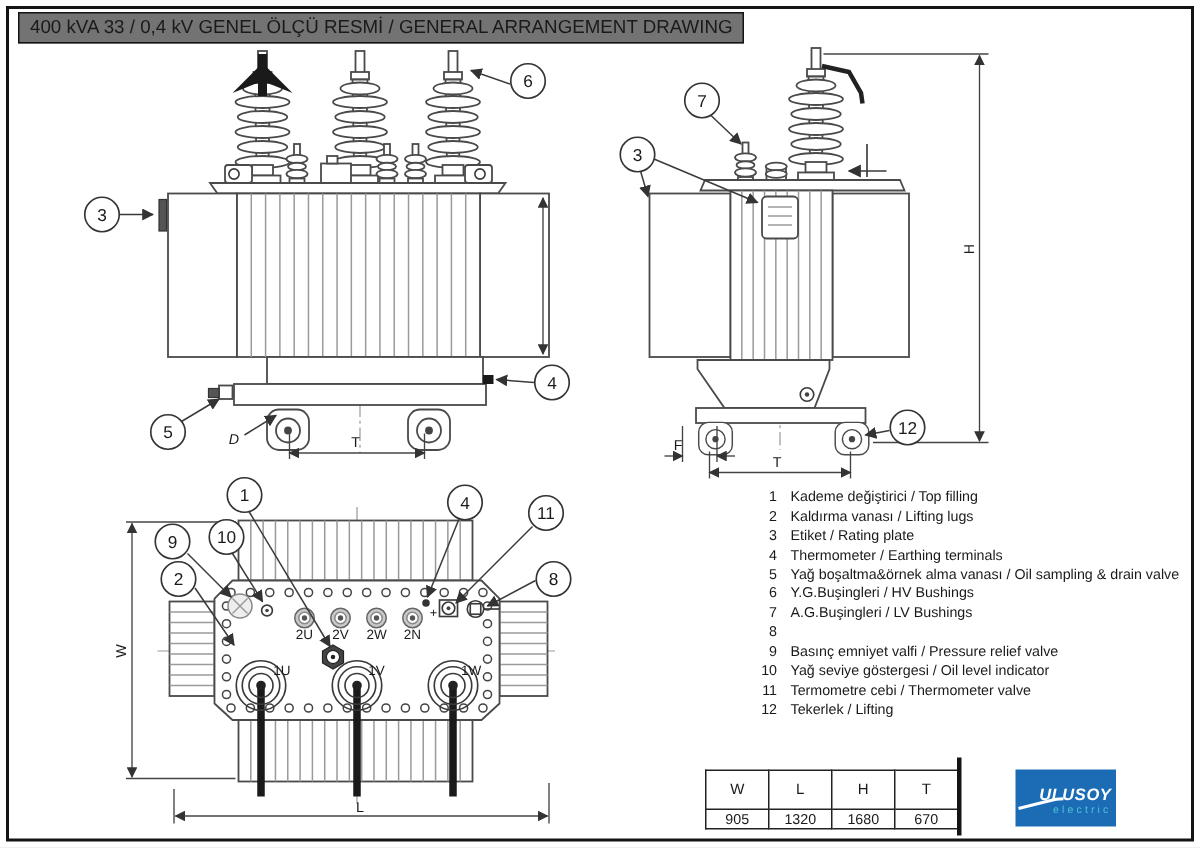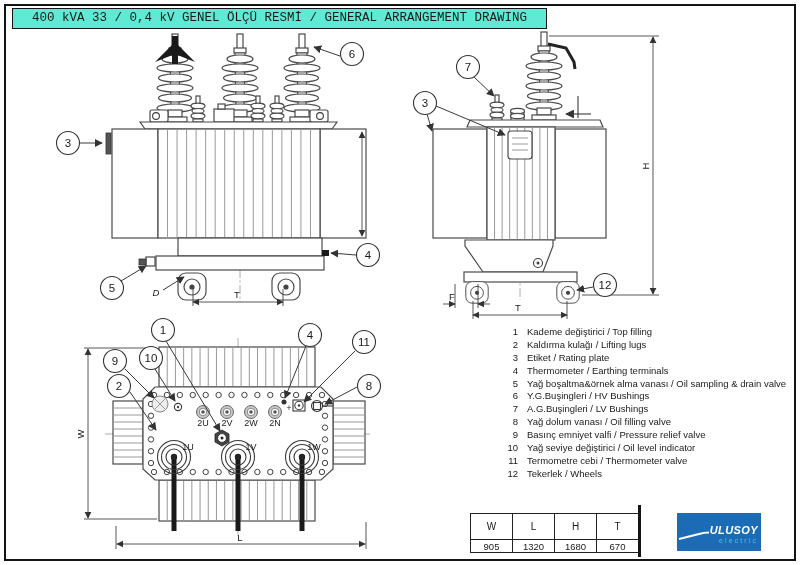--- a/index.html
+++ b/index.html
@@ -1,22 +1,22 @@
 <!DOCTYPE html>
 <html><head>
 <meta charset="utf-8">
 <style>
   html,body{margin:0;padding:0;background:#e8e8e8;}
   .page{position:relative;width:800px;height:565px;background:#ffffff;overflow:hidden;
         font-family:"Liberation Sans",sans-serif;color:#1a1a1a;}
   .page-border{position:absolute;left:4px;top:4px;right:4px;bottom:4px;
         border:2.5px solid #141414;pointer-events:none;}
   .title-box{position:absolute;left:12px;top:8px;height:19px;line-height:19px;
-        border:1.5px solid #141414;padding:0 19px;font-size:12.5px;white-space:nowrap;
-        background:#5eead4;font-family:Liberation Mono, monospace;}
+        border:1.5px solid #141414;padding:0 7px;font-size:12.5px;white-space:nowrap;
+        background:#737373;}
   svg.art{position:absolute;left:0;top:0;}
   svg .ln{stroke:#3a3a3a;stroke-width:1.1;fill:none;}
   svg .pnl{stroke:#4a4a4a;stroke-width:1.2;fill:#ffffff;}
   svg .fin{stroke:#9a9a9a;stroke-width:1;fill:none;}
   svg .dim{stroke:#444;stroke-width:0.9;fill:none;}
   svg .cl{stroke:#999;stroke-width:0.8;fill:none;stroke-dasharray:9 2.5 2 2.5;}
   svg .lead{stroke:#3a3a3a;stroke-width:1;fill:none;}
   svg .callout circle{fill:#fff;stroke:#333;stroke-width:1.1;}
   svg text{font-family:"Liberation Sans",sans-serif;fill:#1a1a1a;}
   svg .cnum{font-size:11.5px;text-anchor:middle;}
@@ -26,21 +26,21 @@
   .parts-list{position:absolute;left:502px;top:326px;width:290px;font-size:9.5px;}
   .parts-row{display:flex;height:12.9px;line-height:12.9px;}
   .parts-row .no{width:16px;text-align:right;margin-right:9px;flex:none;}
   .parts-row .lbl{white-space:nowrap;}
   .dim-table{position:absolute;left:470px;top:513px;border-collapse:collapse;}
   .dim-table td{border:1.2px solid #222;width:41px;text-align:center;
         font-size:10px;padding:0;}
   .dim-table tr.hdr td{height:25px;}
   .dim-table tr.val td{height:12px;font-size:9.5px;margin-left:40px;}
   .tb-divider{position:absolute;left:638px;top:505px;width:2.5px;height:52px;background:#141414;}
-  .logo{position:absolute;left:677px;top:513px;width:84px;height:38px;background:#1b6cb5;}
+  .logo{position:absolute;left:677px;top:513px;width:67px;height:38px;background:#1b6cb5;}
   .logo .nm{position:absolute;right:3px;top:11px;color:#ffffff;font-weight:bold;
         font-size:11px;letter-spacing:0.4px;font-style:italic;}
   .logo .sub{position:absolute;right:3px;top:24px;color:#4fc3d6;font-size:7px;
         letter-spacing:2.1px;}
   .logo svg{position:absolute;left:0;top:0;}
 </style>
 </head>
 <body>
 
 <div class="page">
@@ -464,21 +464,21 @@
     </g>
   </svg>
 
   <div class="parts-list">
     <div class="parts-row">
         <span class="no">1</span>
         <span class="lbl">Kademe değiştirici / Top filling</span>
       </div>
     <div class="parts-row">
         <span class="no">2</span>
-        <span class="lbl">Kaldırma kulağı / Lifting lugs</span>
+        <span class="lbl">Kaldırma vanası / Lifting lugs</span>
       </div>
     <div class="parts-row">
         <span class="no">3</span>
         <span class="lbl">Etiket / Rating plate</span>
       </div>
     <div class="parts-row">
         <span class="no">4</span>
         <span class="lbl">Thermometer / Earthing terminals</span>
       </div>
     <div class="parts-row">
@@ -488,37 +488,36 @@
     <div class="parts-row">
         <span class="no">6</span>
         <span class="lbl">Y.G.Buşingleri / HV Bushings</span>
       </div>
     <div class="parts-row">
         <span class="no">7</span>
         <span class="lbl">A.G.Buşingleri / LV Bushings</span>
       </div>
     <div class="parts-row">
         <span class="no">8</span>
-        <span class="lbl">Yağ dolum vanası / Oil filling valve</span>
       </div>
     <div class="parts-row">
         <span class="no">9</span>
         <span class="lbl">Basınç emniyet valfi / Pressure relief valve</span>
       </div>
     <div class="parts-row">
         <span class="no">10</span>
-        <span class="lbl">Yağ seviye değiştirici / Oil level indicator</span>
+        <span class="lbl">Yağ seviye göstergesi / Oil level indicator</span>
       </div>
     <div class="parts-row">
         <span class="no">11</span>
         <span class="lbl">Termometre cebi / Thermometer valve</span>
       </div>
     <div class="parts-row">
         <span class="no">12</span>
-        <span class="lbl">Tekerlek / Wheels</span>
+        <span class="lbl">Tekerlek / Lifting</span>
       </div>
   </div>
 
   <table class="dim-table">
     <tbody>
         <tr class="hdr">
       <td>W</td>
       <td>L</td>
       <td>H</td>
       <td>T</td>

